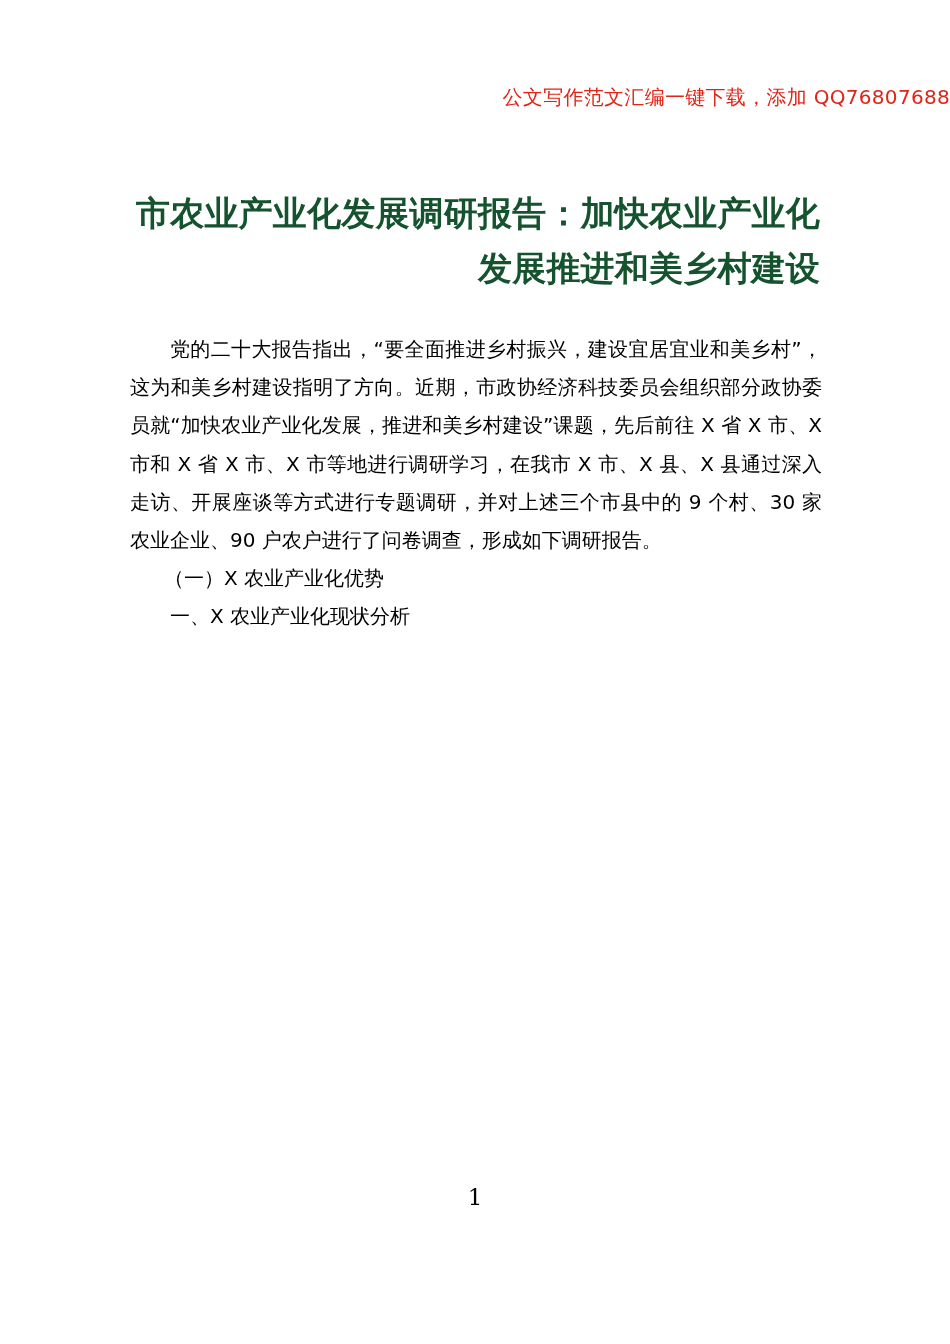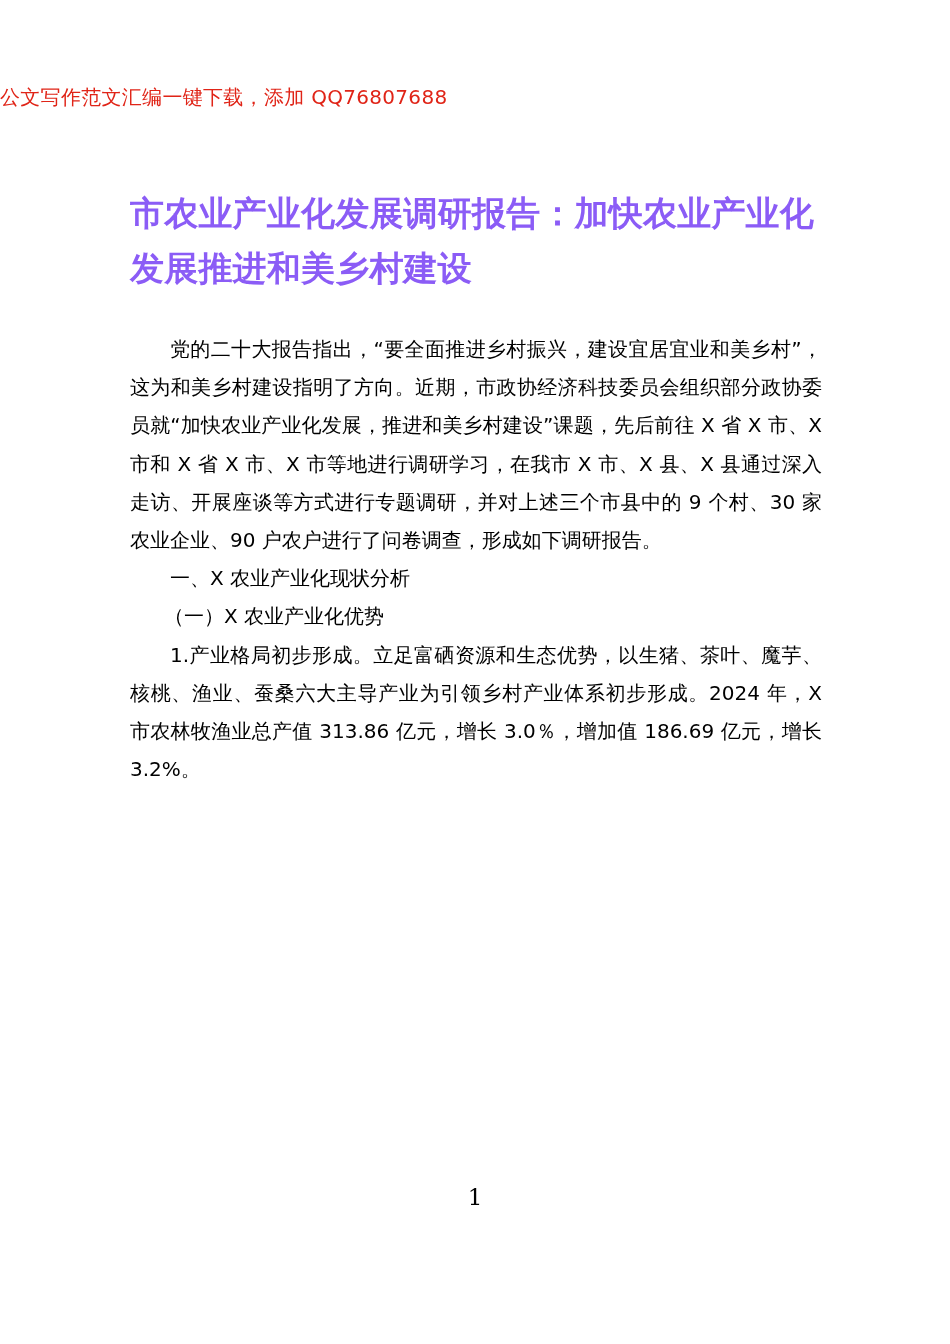--- a/index.html
+++ b/index.html
@@ -18,40 +18,40 @@
     overflow: hidden;
     box-sizing: border-box;
   }
 
   
   .promo-header {
     position: absolute;
     top: 84px;
     left: 0;
     width: 950px;
-    text-align: left;
+    text-align: right;
     color: #e02417;
     font-size: 20px;
     font-weight: 400;
     letter-spacing: 0.3px;
     white-space: nowrap;
     font-family: "DejaVu Sans", "Liberation Sans", sans-serif;
   }
 
   
   .doc-title {
     position: absolute;
     top: 163px;
     left: 130px;
     width: 690px;
-    text-align: left;
+    text-align: right;
     font-size: 34px;
     font-weight: bold;
     line-height: 1.62;
-    color: #8b5cf6;
+    color: #14532d;
     letter-spacing: 0.2px;
     font-family: "DejaVu Sans", "Liberation Sans", sans-serif;
   }
 
   
   .body-block {
     position: absolute;
     top: 330px;
     left: 130px;
     width: 692px;
@@ -91,20 +91,19 @@
 <body>
 
 <div class="page">
 
   <div class="promo-header">公文写作范文汇编一键下载，添加 QQ76807688</div>
 
   <h1 class="doc-title">市农业产业化发展调研报告：加快农业产业化发展推进和美乡村建设</h1>
 
   <div class="body-block">
       <p class="para">党的二十大报告指出，“要全面推进乡村振兴，建设宜居宜业和美乡村”，这为和美乡村建设指明了方向。近期，市政协经济科技委员会组织部分政协委员就“加快农业产业化发展，推进和美乡村建设”课题，先后前往 X 省 X 市、X 市和 X 省 X 市、X 市等地进行调研学习，在我市 X 市、X 县、X 县通过深入走访、开展座谈等方式进行专题调研，并对上述三个市县中的 9 个村、30 家农业企业、90 户农户进行了问卷调查，形成如下调研报告。</p>
+      <p class="para heading-lvl2">（一）X 农业产业化优势</p>
       <p class="para heading-lvl1">一、X 农业产业化现状分析</p>
-      <p class="para heading-lvl2">（一）X 农业产业化优势</p>
-      <p class="para">1.产业格局初步形成。立足富硒资源和生态优势，以生猪、茶叶、魔芋、核桃、渔业、蚕桑六大主导产业为引领乡村产业体系初步形成。2024 年，X 市农林牧渔业总产值 313.86 亿元，增长 3.0％，增加值 186.69 亿元，增长 3.2%。</p>
     </div>
 
   <div class="page-number">1</div>
 
 </div>
 
 </body></html>

